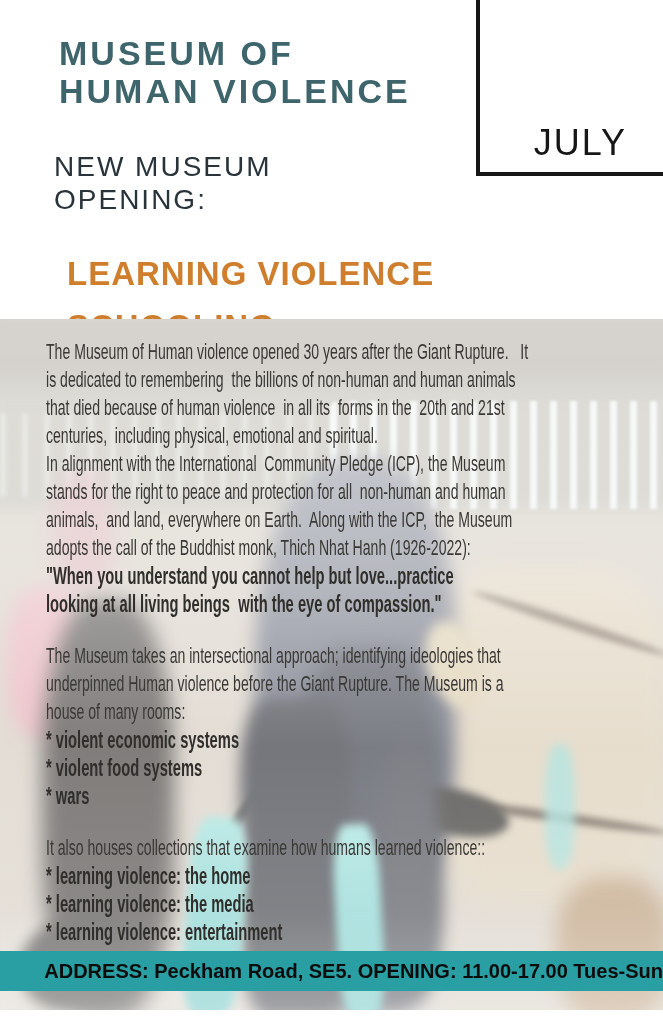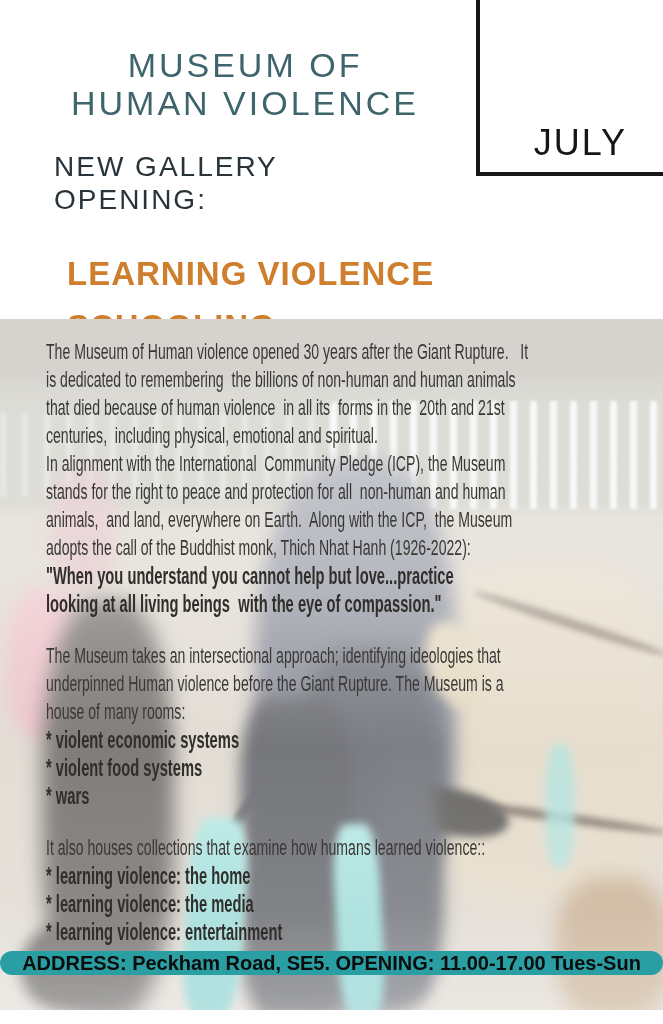--- a/index.html
+++ b/index.html
@@ -4,22 +4,22 @@
 <style>
   html,body{margin:0;padding:0;background:#ffffff;}
   .poster{
     position:relative;width:663px;height:1024px;margin:0 auto;
     background:#ffffff;overflow:hidden;
     font-family:"Liberation Sans",sans-serif;
   }
   
   .museum-title{
     position:absolute;left:55px;top:30px;
-    font-size:34px;font-weight:400;line-height:38px;letter-spacing:3px;
-    color:#3e656b;white-space:pre-line;margin:16px;text-align:center;
+    font-size:34px;font-weight:700;line-height:38px;letter-spacing:3px;
+    color:#3e656b;white-space:pre-line;margin:4px;
   }
   .date-box{
     position:absolute;left:476px;top:-8px;width:205px;height:184px;
     border:4px solid #161616;box-sizing:border-box;
     display:flex;flex-direction:column;justify-content:flex-end;
     padding:0 50px 6px 0;text-align:right;
   }
   .date-box div{
     font-size:36px;font-weight:400;line-height:46px;letter-spacing:2px;color:#161616;
   }
@@ -79,40 +79,40 @@
     transform:scaleX(0.64);transform-origin:0 0;
     font-size:22px;line-height:28px;color:#3a3835;
     letter-spacing:0;
   }
   .body-text p{margin:0;white-space:pre-wrap;}
   .gap{margin-top:24px !important;}
   .b-bold{font-weight:700;color:#302e2b;font-size:23px;}
   .list div{white-space:pre-wrap;font-weight:700;color:#302e2b;font-size:23px;line-height:28px;}
   
   .address-bar{
-    position:absolute;left:0;top:632px;width:663px;height:24px;
-    background:#2a9fa3;display:flex;align-items:center;justify-content:center;border-radius:15px;
+    position:absolute;left:0;top:632px;width:663px;height:40px;
+    background:#2a9fa3;display:flex;align-items:center;justify-content:flex-end;
   }
   .address-bar span{
     font-size:20px;font-weight:700;color:#0c0c0c;letter-spacing:0;white-space:nowrap;
   }
 </style>
 </head>
 <body>
 
 <div class="poster">
 
   <h1 class="museum-title">MUSEUM OF
 HUMAN VIOLENCE</h1>
 
   <div class="date-box">
     <div>JULY</div>
   </div>
 
-  <div class="subtitle">NEW GALLERY
+  <div class="subtitle">NEW MUSEUM
 OPENING:</div>
 
   <div class="gallery-title">LEARNING VIOLENCE
 SCHOOLING</div>
 
   <div class="painting">
     <div class="blob p-topband"></div>
     <div class="blob p-fenceband"></div>
     <div class="blob p-pickets-l"></div>
     <div class="blob p-pickets-r"></div>

